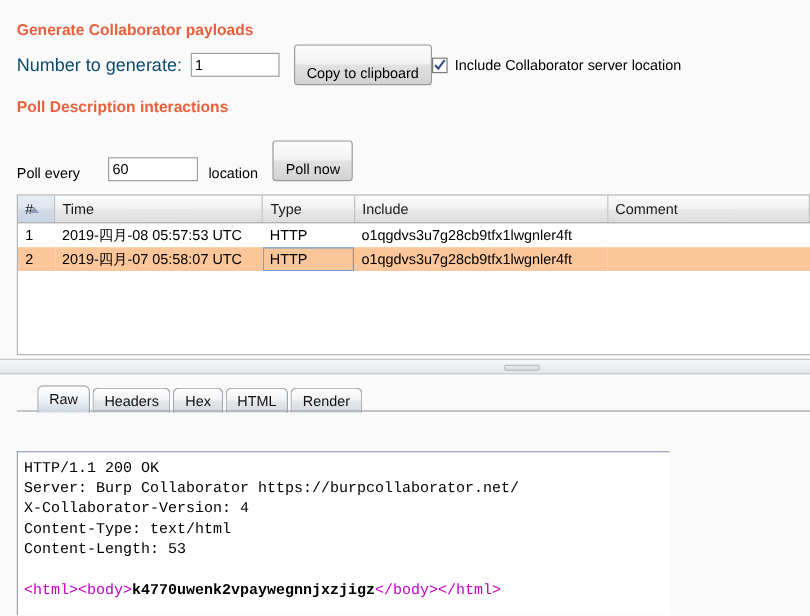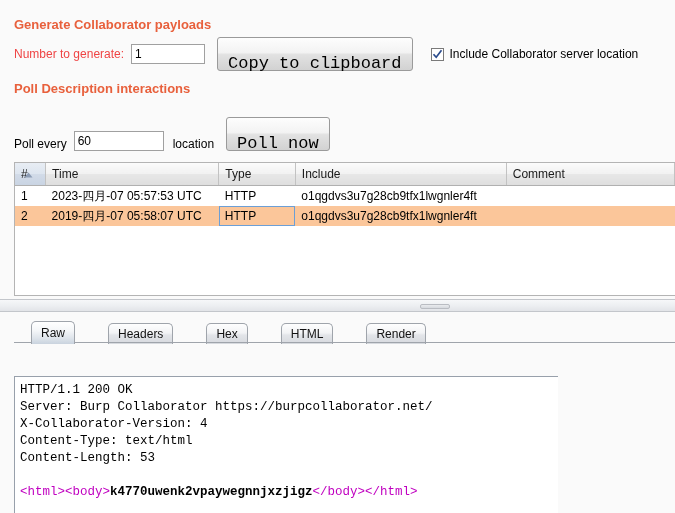--- a/index.html
+++ b/index.html
@@ -15,54 +15,54 @@
 
   .section-title {
     color: #e8603c;
     font-weight: bold;
     font-size: 13px;
   }
 
   
   #gen-title { position: absolute; left: 14px; top: 17px; }
   #gen-row { position: absolute; left: 14px; top: 37px; display: flex; align-items: center; }
-  #gen-label { font-size: 12px; color: #ef4444; margin-right: 7px; }
+  #gen-label { font-size: 15px; color: #0c4a6e; margin-right: 7px; }
 
   .text-input {
     border: 1px solid #a0a0a0;
     background: #fff;
     height: 20px;
     line-height: 20px;
     padding: 0 3px;
     font-family: "Liberation Sans", sans-serif;
     font-size: 12px;
     color: #000;
     box-sizing: border-box;
     outline: none;
   }
   #num-input { width: 74px; }
-  #poll-input { width: 90px; }
+  #poll-input { width: 75px; margin-left: 16px; }
 
   .btn {
     border: 1px solid #9a9a9a;
     border-radius: 3px;
     background: linear-gradient(to bottom, #fdfdfd 0%, #f3f3f3 45%, #e2e2e2 52%, #d2d2d2 100%);
     height: 22px;
     padding: 16px 10px;
-    font-family: Liberation Mono, monospace;
-    font-size: 17px;
+    font-family: Liberation Sans, sans-serif;
+    font-size: 12px;
     color: #000;
     cursor: default;
     box-sizing: border-box;
     white-space: nowrap;
   }
   #copy-btn { margin-left: 12px; }
   #poll-btn { margin-left: 12px; }
 
-  .checkbox-wrap { display: flex; align-items: center; margin-left: 18px; }
+  .checkbox-wrap { display: flex; align-items: center; }
   .cb-box {
     width: 13px; height: 13px;
     border: 1px solid #7a7a7a;
     background: #fff;
     position: relative;
     box-sizing: border-box;
     margin-right: 6px;
     flex: 0 0 auto;
   }
   .cb-box svg { position: absolute; left: 0; top: 0; }
@@ -183,21 +183,21 @@
     z-index: 3;
   }
   .tab-underline {
     position: absolute;
     left: 0; right: 0;
     height: 1px;
     background: #9fa4ab;
   }
   #tabrow1 { position: relative; padding-left: 17px; }
   #tabrow1-line { top: 21px; }
-  #tabrow2 { position: relative; padding-left: 17px; margin-top: 5px; gap: 31px; }
+  #tabrow2 { position: relative; padding-left: 17px; margin-top: 5px; }
   #tabrow2-line { top: 21px; }
 
   
   #resp-pane {
     position: absolute;
     left: 14px; top: 376px;
     width: 544px; height: 137px;
     background: #fff;
     border-left: 1px solid #98a0ab;
     border-top: 1px solid #98a0ab;
@@ -266,21 +266,21 @@
           </th>
           <th>Time</th>
           <th>Type</th>
           <th>Include</th>
           <th>Comment</th>
         </tr>
       </thead>
       <tbody>
         <tr class="row-normal">
           <td>1</td>
-          <td>2023-四月-07 05:57:53 UTC</td>
+          <td>2019-四月-08 05:57:53 UTC</td>
           <td>HTTP</td>
           <td>o1qgdvs3u7g28cb9tfx1lwgnler4ft</td>
           <td></td>
         </tr>
         <tr class="row-selected">
           <td>2</td>
           <td>2019-四月-07 05:58:07 UTC</td>
           <td class="focus-cell">HTTP</td>
           <td>o1qgdvs3u7g28cb9tfx1lwgnler4ft</td>
           <td></td>

